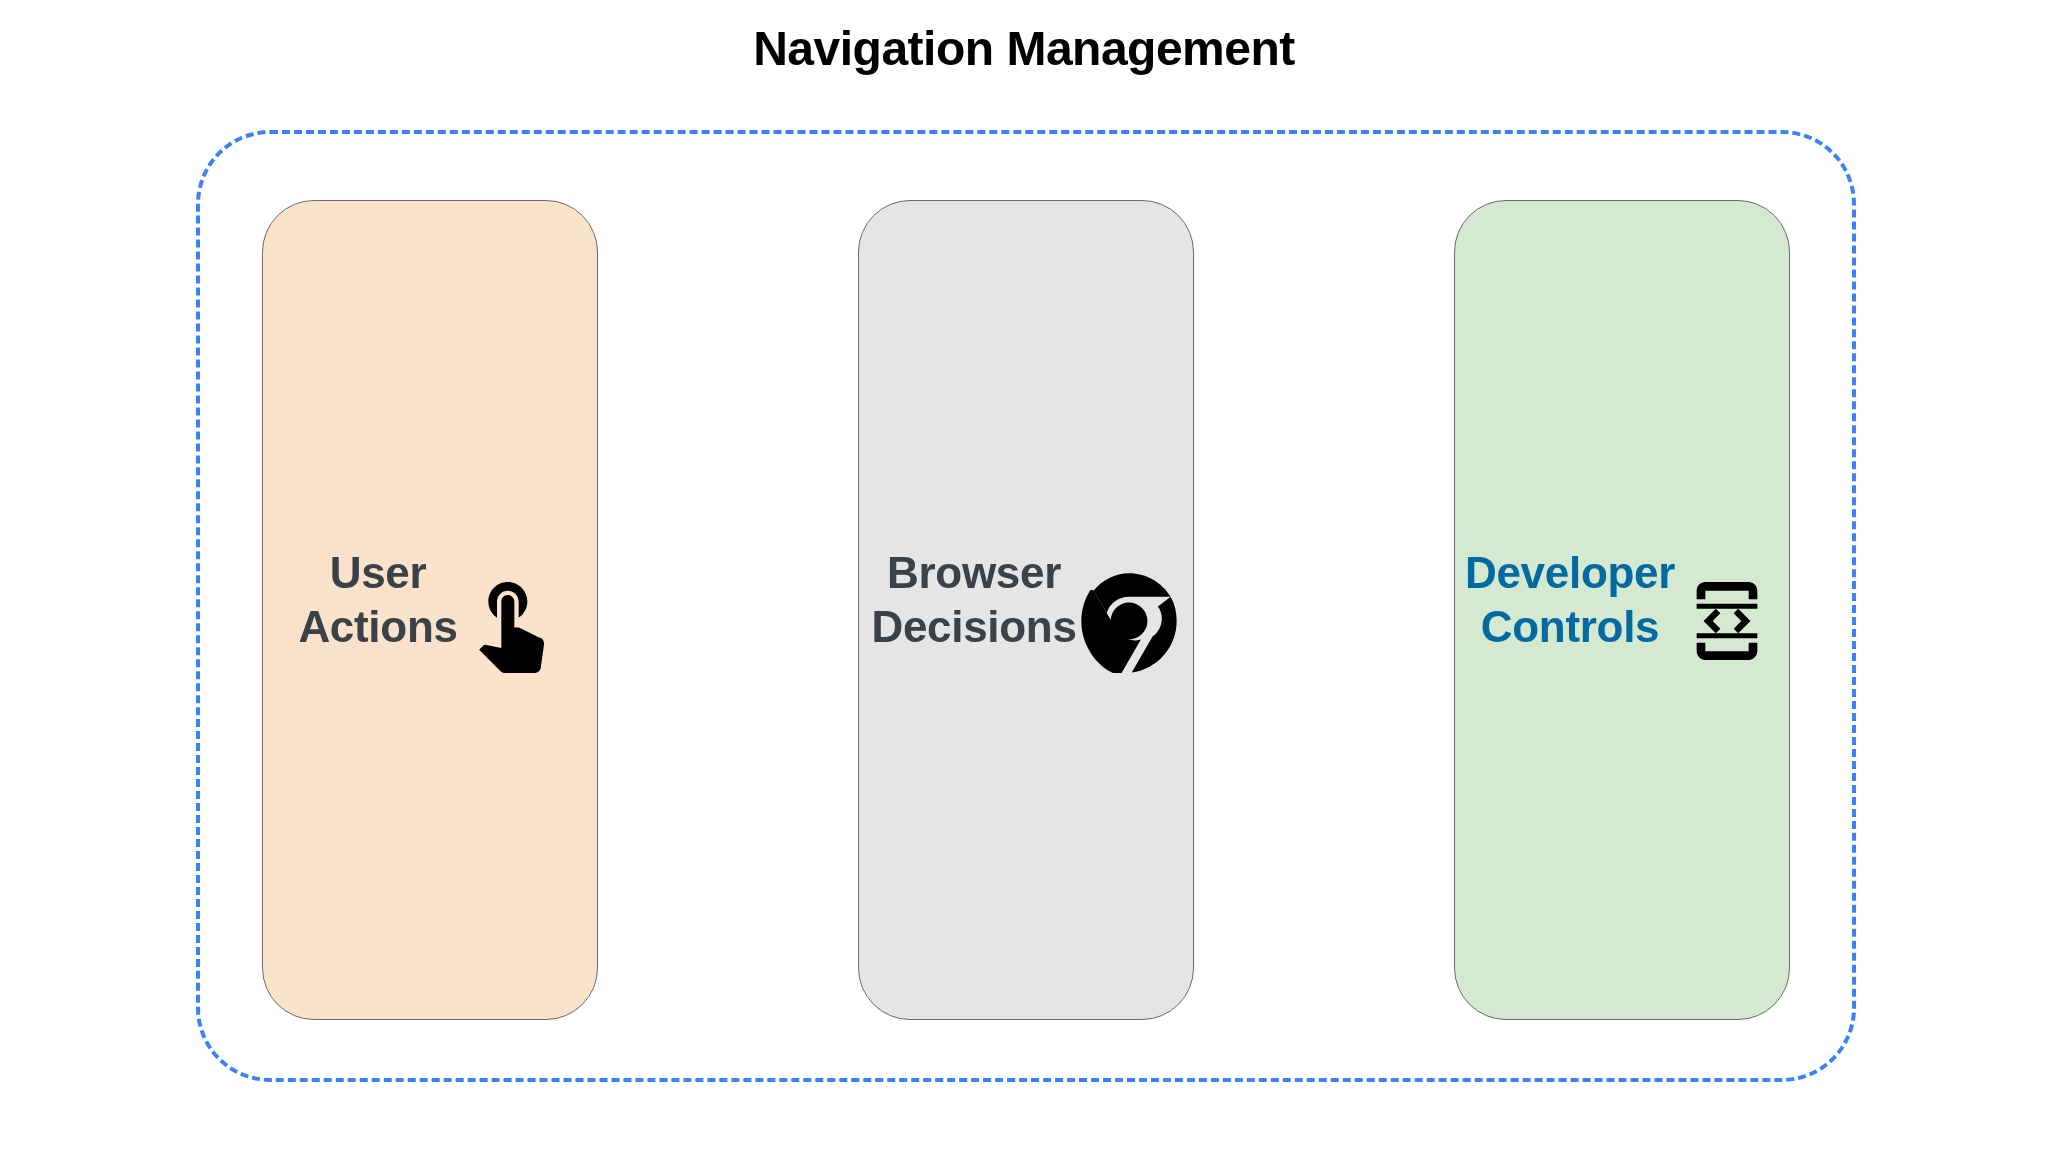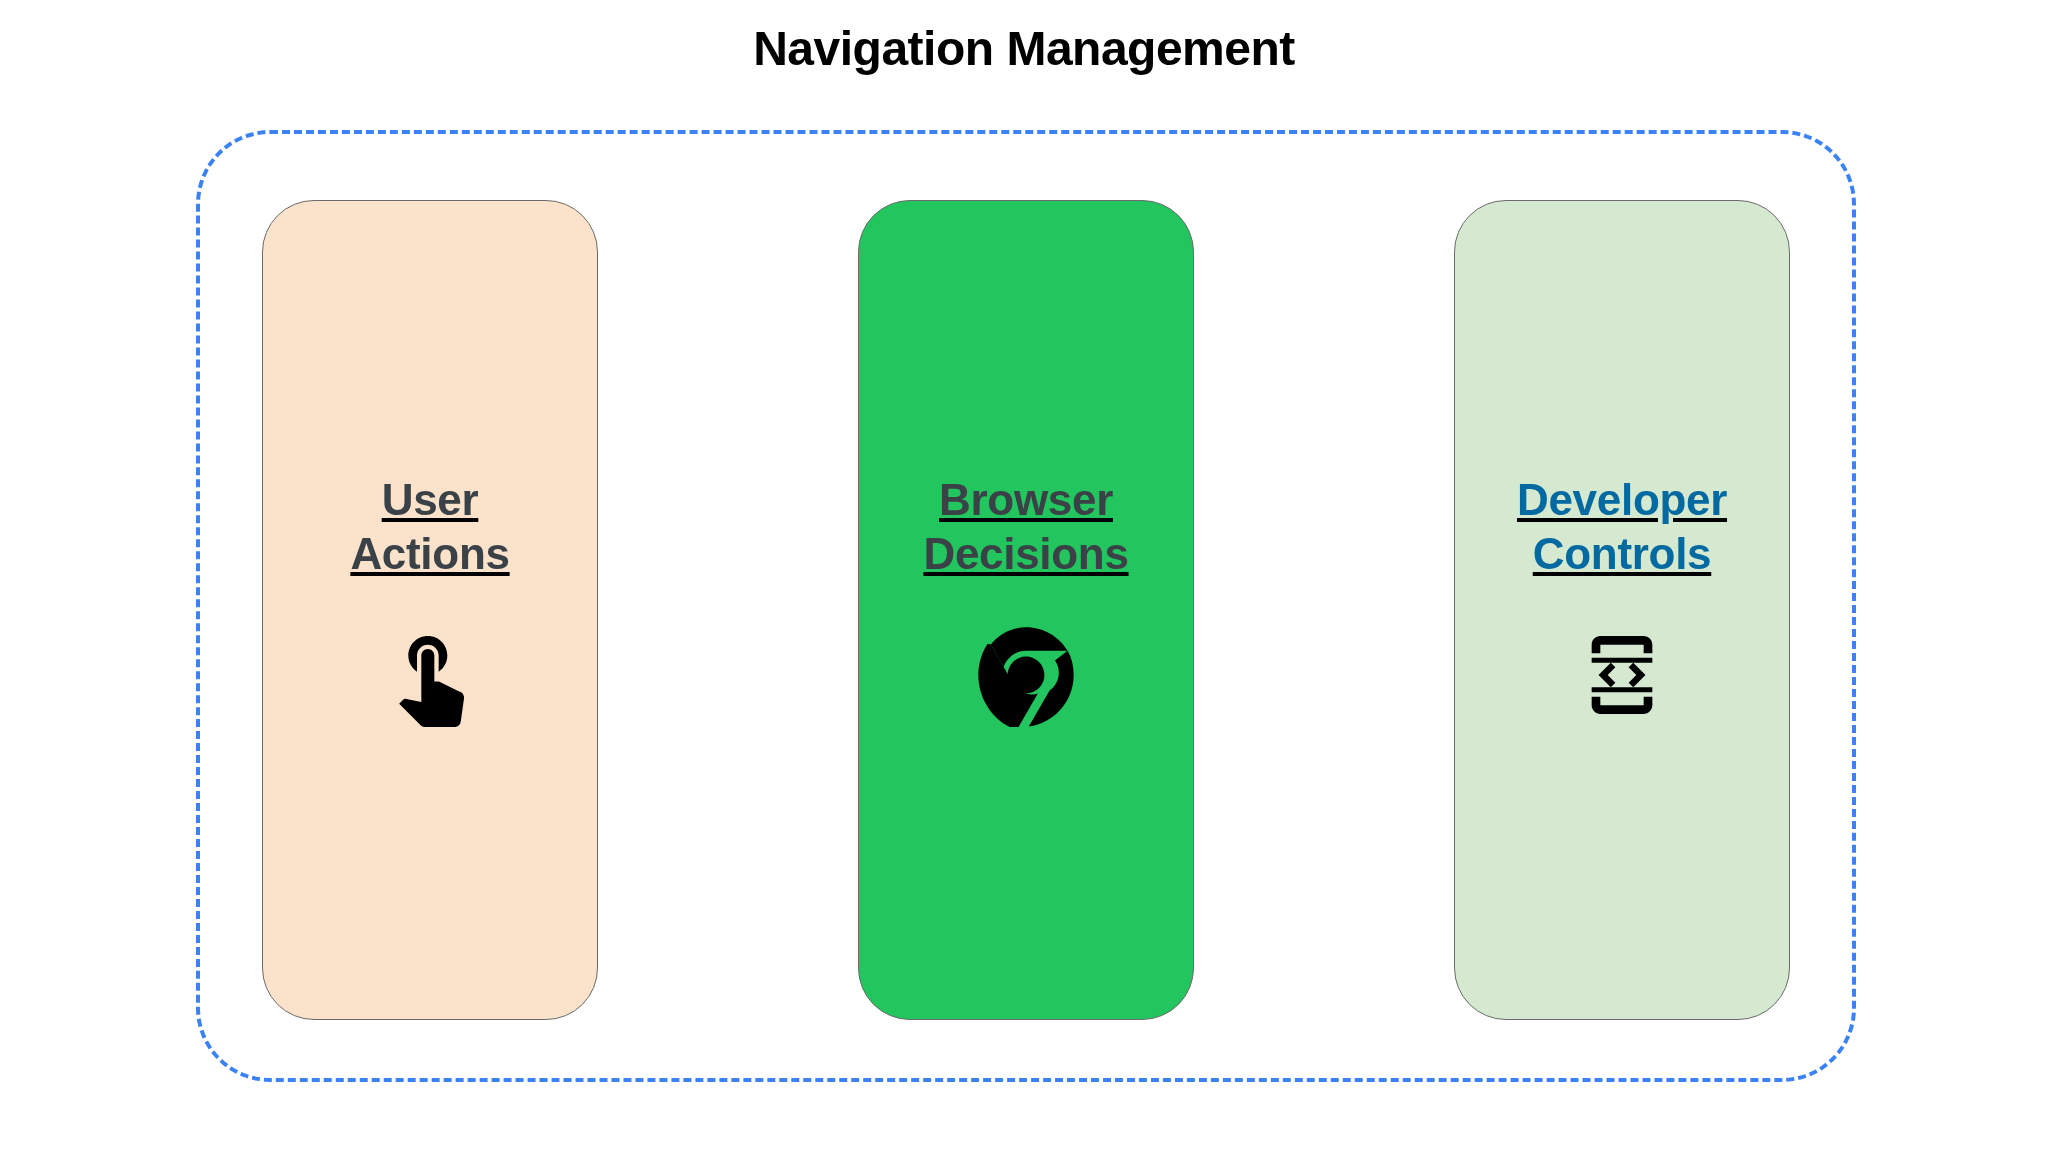--- a/index.html
+++ b/index.html
@@ -81,26 +81,25 @@
     overflow: hidden;
   }
 
   .card-inner {
     position: absolute;
     left: 0;
     top: 0;
     width: 100%;
     height: 100%;
     display: flex;
-    flex-direction: column;
+    flex-direction: row;
     align-items: center;
     justify-content: center;
     padding-bottom: 20px;
     box-sizing: border-box;
-    text-decoration: underline;
   }
 
   .card-label {
     font-size: 44px;
     font-weight: 700;
     color: #3a4147;
     text-align: center;
     line-height: 1.22;
     letter-spacing: -0.3px;
     font-family: "Liberation Sans", sans-serif;
@@ -143,21 +142,21 @@
 Actions</div>
         <div class="card-icon" style="color: rgb(0, 0, 0);">
 
           <svg viewBox="0 0 24 24" aria-hidden="true">
             <path d="M9 11.24V7.5C9 6.12 10.12 5 11.5 5S14 6.12 14 7.5v3.74c1.21-.81 2-2.18 2-3.74C16 5.01 13.99 3 11.5 3S7 5.01 7 7.5c0 1.56.79 2.93 2 3.74zm9.84 4.63l-4.54-2.26c-.17-.07-.35-.11-.54-.11H13v-6c0-.83-.67-1.5-1.5-1.5S10 6.67 10 7.5v10.74l-3.44-.72c-.37-.06-.66.1-.88.32l-.79.8 4.94 4.94c.27.27.65.42 1.04.42h6.79c.75 0 1.33-.55 1.44-1.28l.75-5.27c.09-.64-.23-1.25-.81-1.58z"></path>
           </svg>
         </div>
       </div>
     </div>
 
-    <div class="card" style="background-color: #22c55e; border-color: rgb(107, 107, 107);">
+    <div class="card" style="background-color: #e5e5e5; border-color: rgb(107, 107, 107);">
       <div class="card-inner">
         <div class="card-label" style="color: rgb(58, 65, 71);">Browser
 Decisions</div>
         <div class="card-icon" style="color: rgb(0, 0, 0);">
 
           <svg viewBox="0 0 192 192" aria-hidden="true">
             <path d="M96 8c32.6 0 61.1 17.4 76.8 43.4H96c-19.2 0-35.4 12.4-41.3 29.6L30.9 39.8C47.1 20.3 70.1 8 96 8z"></path>
             <path d="M30.9 39.8l38.4 66.5c5.9 14.9 20.4 25.5 37.4 25.5 3.9 0 7.6-.6 11.2-1.6l-38.4 66.6C42.1 187.2 8 145.6 8 96c0-21.3 6.3-41.2 17.1-57.7l5.8 1.5z"></path>
             <path d="M172.8 51.4C180.5 64.6 184 79.8 184 96c0 48.6-36.1 88.8-82.9 95.2l38.4-66.6c10.3-7.2 17.1-19.2 17.1-32.8 0-8.5-2.6-16.3-7.1-22.8l23.3-17.6z"></path>
             <circle cx="96" cy="96" r="34"></circle>

